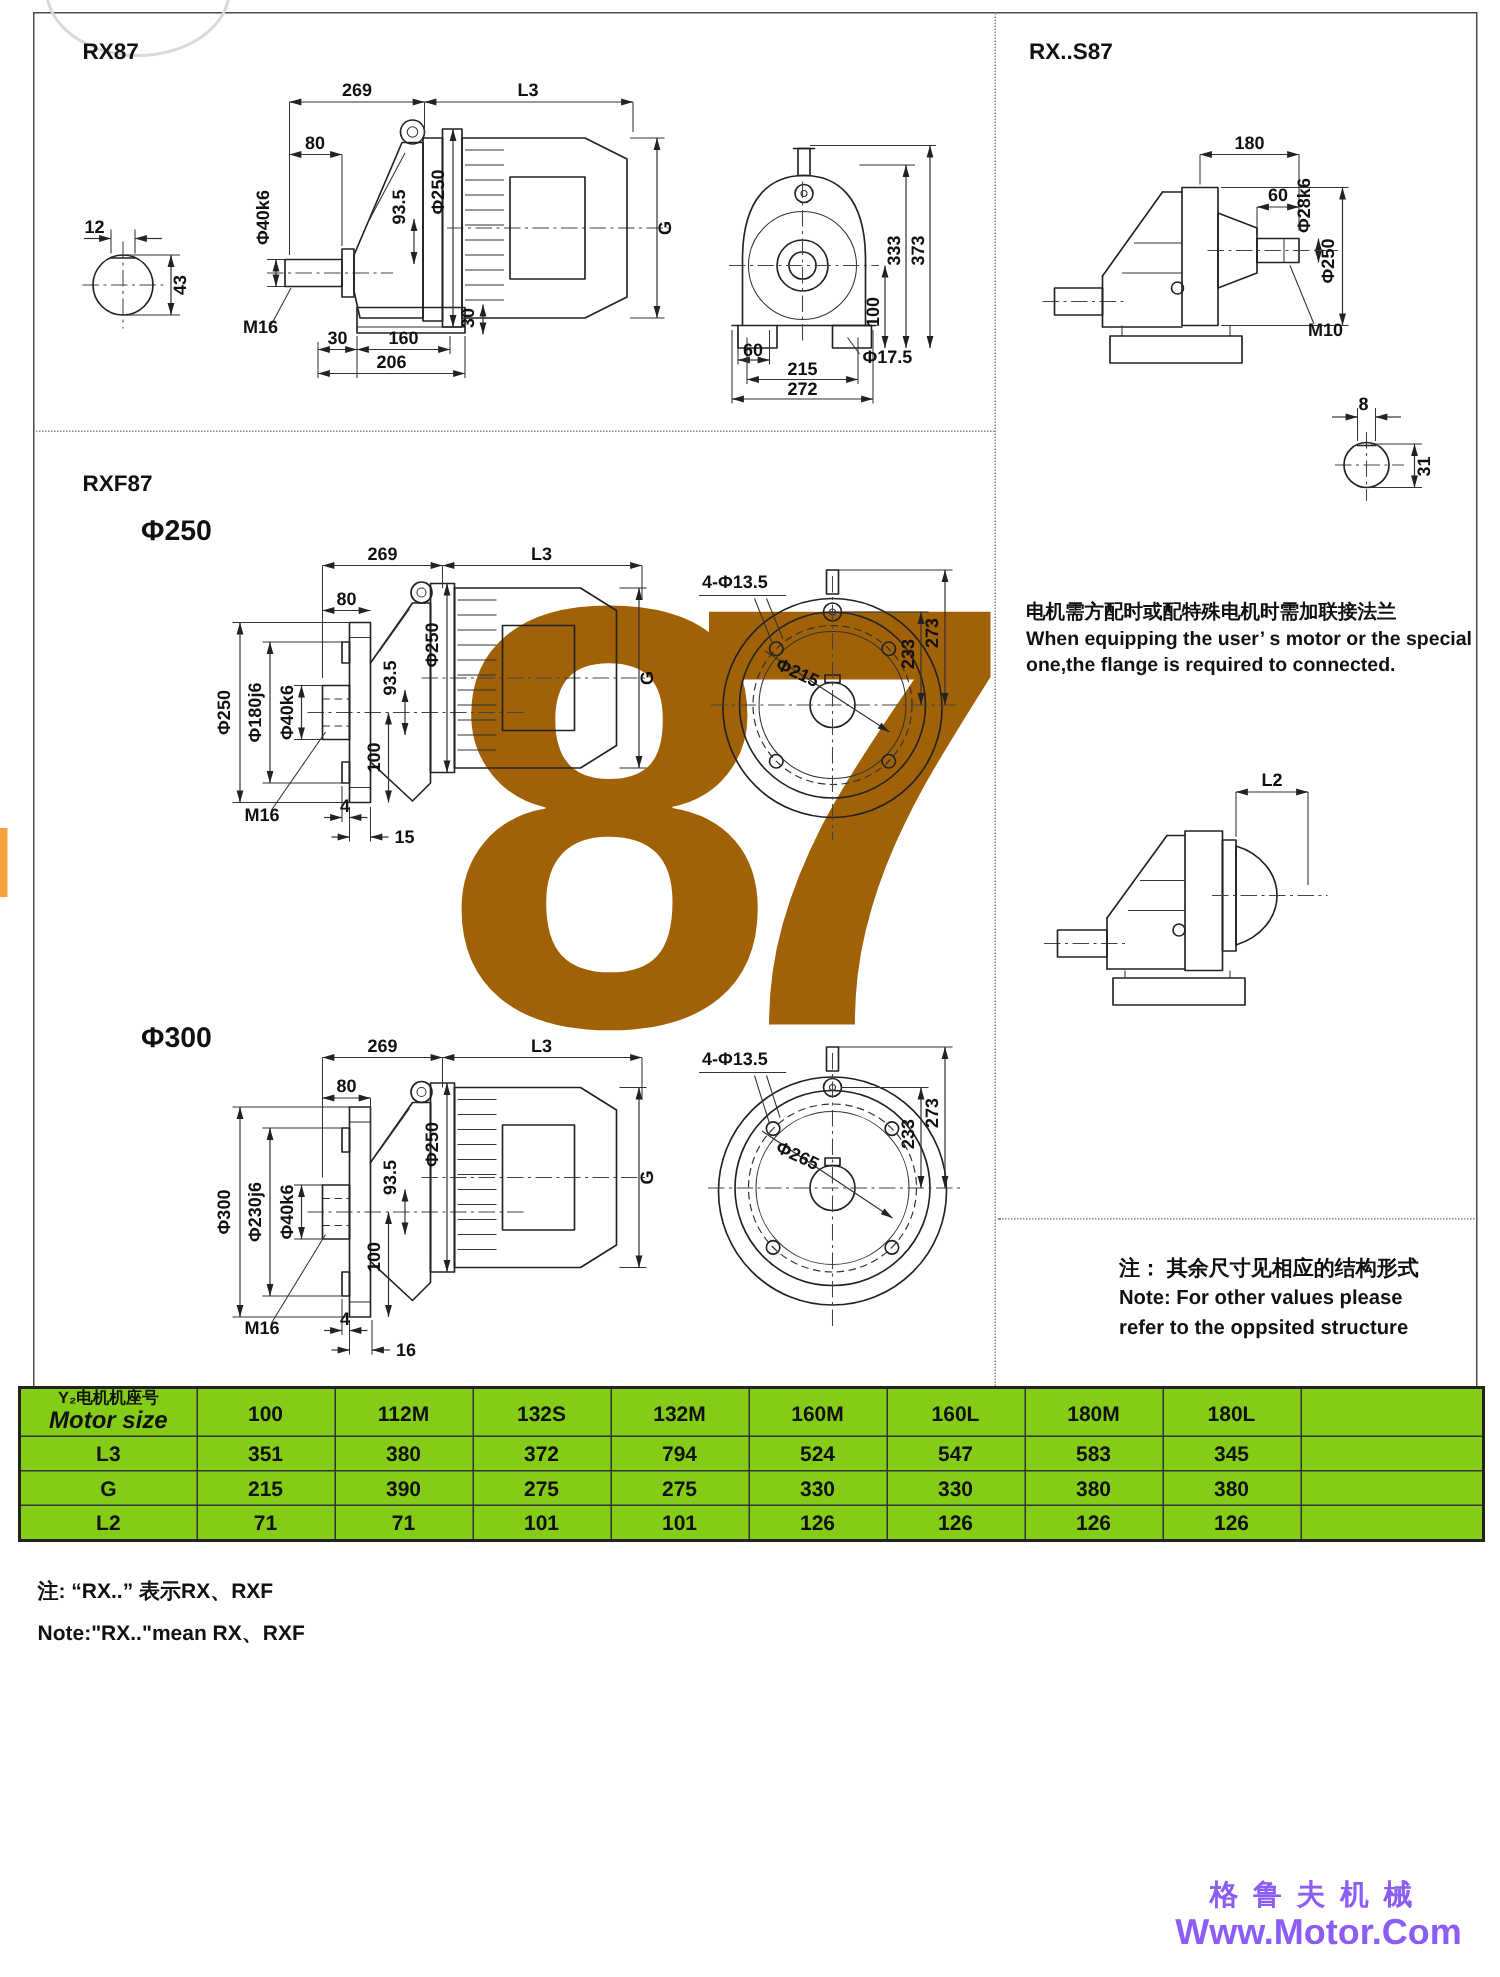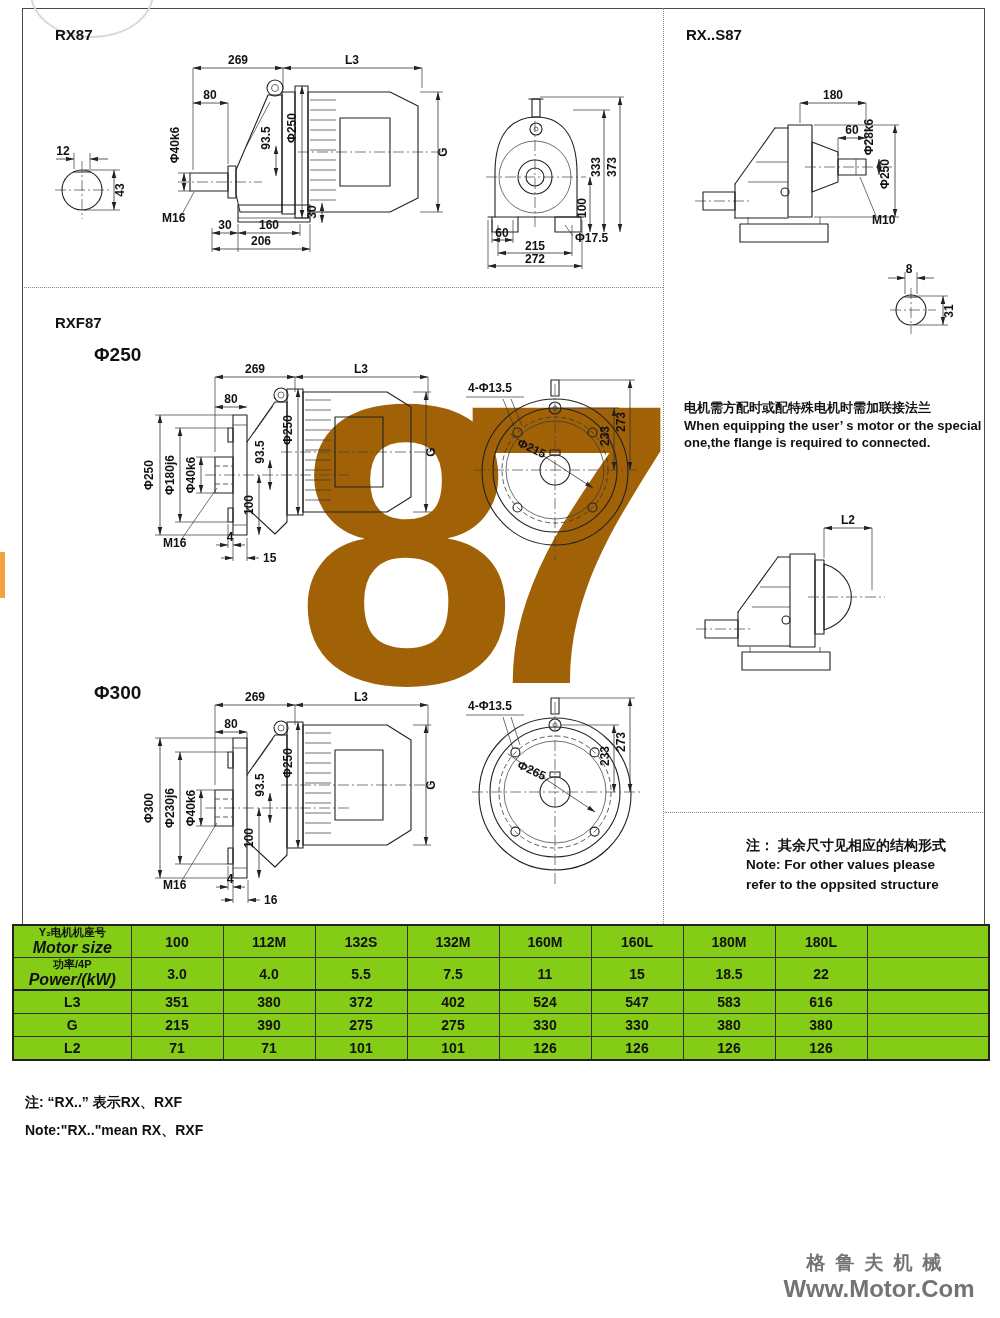--- a/index.html
+++ b/index.html
@@ -20,31 +20,31 @@
   svg text{font:bold 12px "Liberation Sans",sans-serif;fill:#111;}
   .mid{text-anchor:middle;}
   .st{text-anchor:start;}
   .ln{stroke:#222;stroke-width:1.1;fill:none;stroke-linejoin:round;stroke-linecap:round;}
   .lt{stroke:#333;stroke-width:0.7;fill:none;}
   .dim{stroke:#333;stroke-width:0.8;fill:none;}
   .cl{stroke:#444;stroke-width:0.7;fill:none;stroke-dasharray:11 3 2 3;}
   .dsh{stroke:#333;stroke-width:0.8;fill:none;stroke-dasharray:5 3;}
   #flange-note{left:684px;top:399px;width:300px;font-size:13px;font-weight:bold;line-height:1.35;}
   #other-note{left:736px;top:835px;width:248px;font-size:13.5px;font-weight:bold;line-height:1.45;margin-left:10px;}
-  #footnote{left:25px;top:1088px;font-size:14px;font-weight:bold;line-height:2.0;}
+  #footnote{left:25px;top:1046px;font-size:14px;font-weight:bold;line-height:2.0;}
   #spec-table{position:absolute;left:12px;top:924px;width:976px;border-collapse:collapse;
               table-layout:fixed;background:#84cc16;border:2px solid #222;}
   #spec-table td{border:1px solid #333;text-align:center;vertical-align:middle;padding:0;}
   #spec-table .hdr-zh{display:block;font-size:11px;font-weight:bold;line-height:1.15;}
   #spec-table .hdr-en{display:block;font-size:16px;font-weight:bold;line-height:1.15;font-style:italic;}
   #spec-table tr.r1 td{height:27px;font-size:14px;font-weight:600;}
   #spec-table tr.r2 td{height:25px;font-size:14px;font-weight:600;border-bottom:2.5px solid #222;}
   #spec-table tr.rv td{height:22px;font-size:14px;font-weight:600;}
   #spec-table td.lab{font-size:15px;font-weight:bold;}
-  #logo{left:770px;top:1250px;width:218px;text-align:center;color:#737373;}
+  #logo{left:770px;top:1250px;width:218px;text-align:center;color:#8b5cf6;}
   #logo .cn{font-size:19px;font-weight:bold;letter-spacing:10px;white-space:nowrap;}
   #logo .url{font-size:24px;font-weight:bold;line-height:1.05;}
 </style>
 </head>
 <body>
 
 <svg width="0" height="0" class="abs" aria-hidden="true">
   <defs>
     <marker id="arr" viewBox="0 0 10 6" refX="9.5" refY="3" markerWidth="11" markerHeight="7" orient="auto-start-reverse">
       <path d="M0.5,0.4 L9.5,3 L0.5,5.6 Z" fill="#222"></path>
@@ -545,45 +545,30 @@
     <td>100</td>
     <td>112M</td>
     <td>132S</td>
     <td>132M</td>
     <td>160M</td>
     <td>160L</td>
     <td>180M</td>
     <td>180L</td>
     <td></td>
   </tr>
-  <tr class="r2">
-    <td>
-      <span class="hdr-zh">功率/4P</span>
-      <span class="hdr-en">Power/(kW)</span>
-    </td>
-    <td>3.0</td>
-    <td>4.0</td>
-    <td>5.5</td>
-    <td>7.5</td>
-    <td>11</td>
-    <td>15</td>
-    <td>18.5</td>
-    <td>22</td>
-    <td></td>
-  </tr>
   <tr class="rv">
     <td class="lab">L3</td>
     <td>351</td>
     <td>380</td>
     <td>372</td>
-    <td>402</td>
+    <td>794</td>
     <td>524</td>
     <td>547</td>
     <td>583</td>
-    <td>616</td>
+    <td>345</td>
     <td></td>
   </tr>
   <tr class="rv">
     <td class="lab">G</td>
     <td>215</td>
     <td>390</td>
     <td>275</td>
     <td>275</td>
     <td>330</td>
     <td>330</td>

